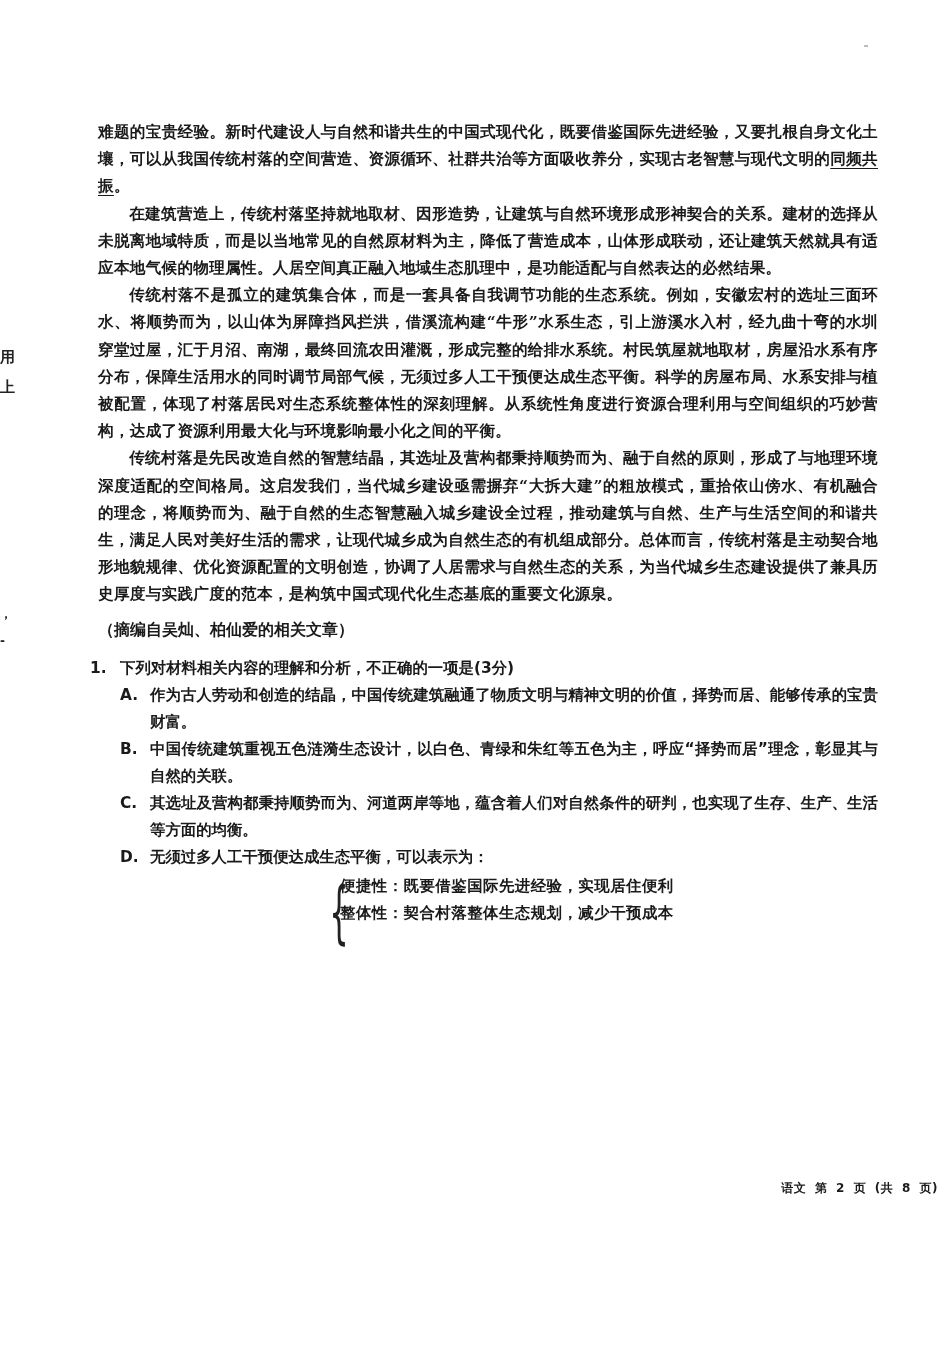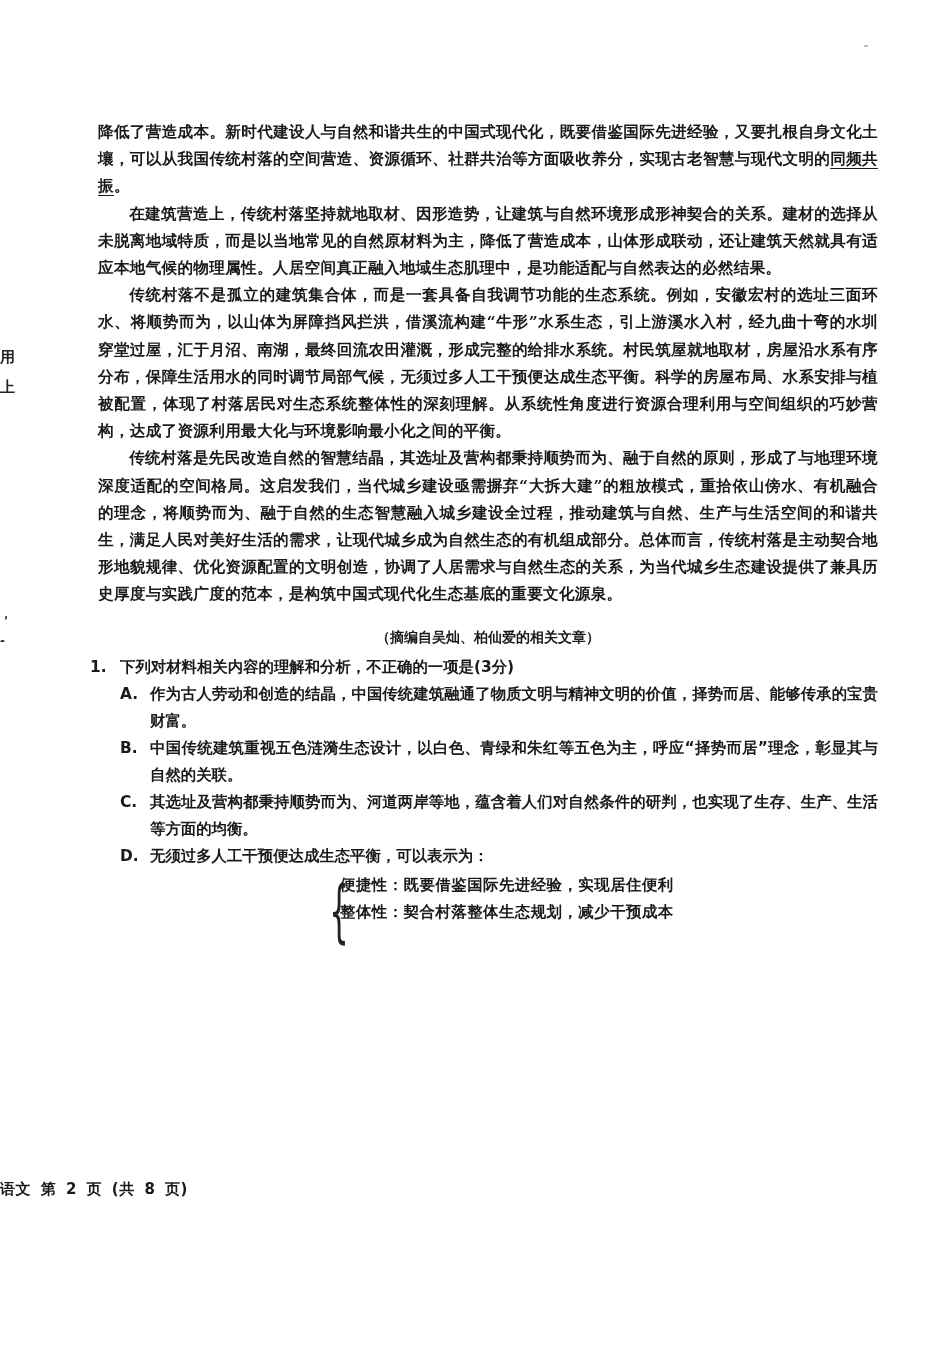--- a/index.html
+++ b/index.html
@@ -21,28 +21,28 @@
       font-size: 15.6px;
       line-height: 27.2px;
       text-align: justify;
       text-align-last: left;
       letter-spacing: 0.3px;
       font-weight: bold;
     }
     .indent { text-indent: 2em; }
     .underline { text-decoration: underline; text-underline-offset: 4px; }
     .source {
-      text-align: center;
-      font-size: 14px;
+      text-align: left;
+      font-size: 16px;
       line-height: 27px;
       font-weight: bold;
-      margin-top: 16px;
+      margin-top: 8px;
     }
     .question {
-      margin-top: 3px;
+      margin-top: 12px;
       font-family: "DejaVu Sans", "Liberation Sans", sans-serif;
       font-size: 15.4px;
       line-height: 27px;
       font-weight: bold;
     }
     .q-stem { margin-left: -8px; }
     .q-stem .num { display: inline-block; width: 30px; }
     .option {
       display: flex;
       padding-left: 22px;
@@ -67,23 +67,23 @@
     }
     .brace-lines div {
       font-size: 15.4px;
       line-height: 27px;
       letter-spacing: 0.5px;
     }
     .footer {
       position: absolute;
       top: 1180px;
       left: 0; width: 938px;
-      text-align: left;
+      text-align: right;
       font-family: "DejaVu Sans", sans-serif;
-      font-size: 15px;
+      font-size: 12px;
       font-weight: bold;
       letter-spacing: 0.5px;
       word-spacing: 4px;
     }
     .margin-char {
       position: absolute;
       left: 0px;
       font-family: "DejaVu Sans", sans-serif;
       font-weight: bold;
       font-size: 15px;
@@ -99,21 +99,21 @@
 
 <div class="scan-mark"></div>
 
 <div class="margin-char" style="top:348px;">用</div>
 <div class="margin-char" style="top:378px;">上</div>
 <div class="margin-char" style="top:606px; font-size:12px;">，</div>
 <div class="margin-char" style="top:634px; font-size:12px;">-</div>
 
 <div class="page">
   <div class="line-block">
-    <p><span>降低了营造成本。新时代建设人与自然和谐共生的中国式现代化，既要借鉴国际先进经验，又要扎根自身文化土壤，可以从我国传统村落的空间营造、资源循环、社群共治等方面吸收养分，实现古老智慧与现代文明的</span><span class="underline">同频共振</span><span>。</span></p>
+    <p><span>难题的宝贵经验。新时代建设人与自然和谐共生的中国式现代化，既要借鉴国际先进经验，又要扎根自身文化土壤，可以从我国传统村落的空间营造、资源循环、社群共治等方面吸收养分，实现古老智慧与现代文明的</span><span class="underline">同频共振</span><span>。</span></p>
     <p class="indent">在建筑营造上，传统村落坚持就地取材、因形造势，让建筑与自然环境形成形神契合的关系。建材的选择从未脱离地域特质，而是以当地常见的自然原材料为主，降低了营造成本，山体形成联动，还让建筑天然就具有适应本地气候的物理属性。人居空间真正融入地域生态肌理中，是功能适配与自然表达的必然结果。</p>
     <p class="indent">传统村落不是孤立的建筑集合体，而是一套具备自我调节功能的生态系统。例如，安徽宏村的选址三面环水、将顺势而为，以山体为屏障挡风拦洪，借溪流构建“牛形”水系生态，引上游溪水入村，经九曲十弯的水圳穿堂过屋，汇于月沼、南湖，最终回流农田灌溉，形成完整的给排水系统。村民筑屋就地取材，房屋沿水系有序分布，保障生活用水的同时调节局部气候，无须过多人工干预便达成生态平衡。科学的房屋布局、水系安排与植被配置，体现了村落居民对生态系统整体性的深刻理解。从系统性角度进行资源合理利用与空间组织的巧妙营构，达成了资源利用最大化与环境影响最小化之间的平衡。</p>
     <p class="indent">传统村落是先民改造自然的智慧结晶，其选址及营构都秉持顺势而为、融于自然的原则，形成了与地理环境深度适配的空间格局。这启发我们，当代城乡建设亟需摒弃“大拆大建”的粗放模式，重拾依山傍水、有机融合的理念，将顺势而为、融于自然的生态智慧融入城乡建设全过程，推动建筑与自然、生产与生活空间的和谐共生，满足人民对美好生活的需求，让现代城乡成为自然生态的有机组成部分。总体而言，传统村落是主动契合地形地貌规律、优化资源配置的文明创造，协调了人居需求与自然生态的关系，为当代城乡生态建设提供了兼具历史厚度与实践广度的范本，是构筑中国式现代化生态基底的重要文化源泉。</p>
   </div>
 
   <div class="source">（摘编自吴灿、柏仙爱的相关文章）</div>
 
   <div class="question">
     <div class="q-stem">
       <span class="num">1.</span><span>下列对材料相关内容的理解和分析，不正确的一项是(3分)</span>

